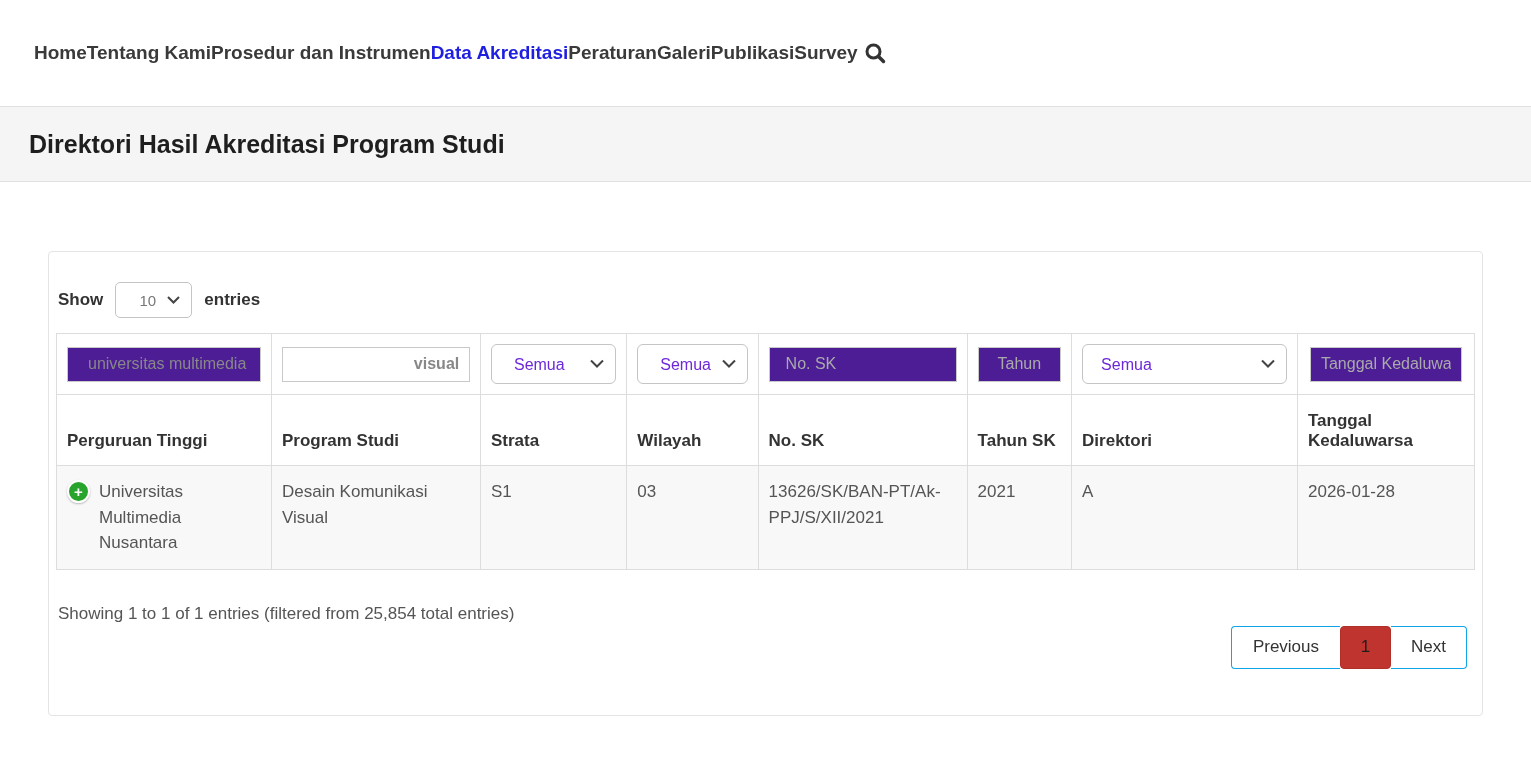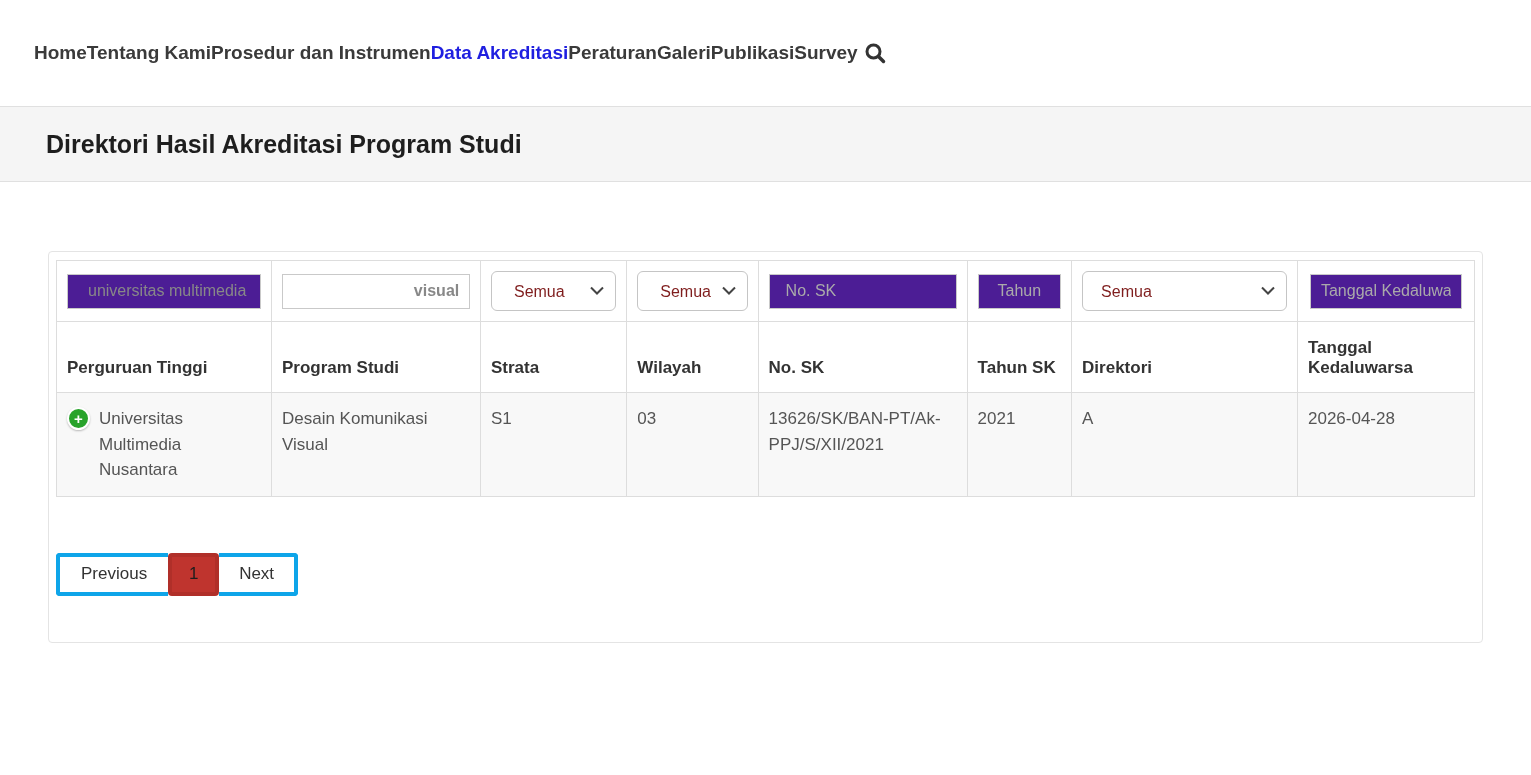--- a/index.html
+++ b/index.html
@@ -15,21 +15,21 @@
   .logo { flex:none; }
   .nav { display:flex; align-items:center; font-size:19px; font-weight:bold;
          color:#3a3a3a; padding-right:8px; }
   .nav-item { cursor:pointer; white-space:nowrap; }
   .nav-item.active { color:#1f1fe0; }
   .search-btn { margin-left:6px; display:flex; align-items:center; cursor:pointer; }
 
   
   .titlebar { height:76px; background:#f5f5f5; border-top:1px solid #e0e0e0;
               border-bottom:1px solid #e0e0e0; display:flex; align-items:center;
-              padding-left:46px; }
+              padding-left:29px; }
   .titlebar h1 { margin:0; font-size:25px; font-weight:bold; color:#1e1e1e; }
 
   
   .main { padding:69px 48px 0; }
   .card { border:1px solid #e4e4e4; border-radius:4px; background:#fff;
           padding:8px 7px 46px 7px; }
 
   
   .controls { display:flex; align-items:center; gap:12px; margin:22px 0 15px 2px;
               font-size:17px; font-weight:bold; color:#333; }
@@ -57,37 +57,37 @@
   .f-input.sk { padding-left:16px; }
   .f-input.center { text-align:center; }
   .fake-input { width:100%; height:35px; border:1px solid #c9c9c9; background:#fff;
                 font-size:16px; color:#888; display:flex; align-items:center;
                 justify-content:center; white-space:nowrap; overflow:hidden; cursor:text; }
   .fake-input span { display:inline-block; }
   .fake-input .sp { width:5px; }
   .misspell { text-decoration-style:wavy;
               text-decoration-color:#e2402f; text-decoration-thickness:1px;
               text-underline-offset:4px;margin-top:48px; }
-  .f-select { width:100%; height:40px; font-size:16px; padding:0 30px 0 22px; color:#7f1d1d; }
+  .f-select { width:100%; height:40px; font-size:16px; padding:0 30px 0 22px; color:#6d28d9; }
   .f-select.wide { padding-left:18px; }
 
   .cell-pt { display:flex; gap:9px; align-items:flex-start; }
   .expand-btn { flex:none; width:23px; height:23px; border-radius:50%; background:#28a32b;
                 border:2px solid #fff; box-shadow:0 1px 2px rgba(0,0,0,.25); color:#fff;
                 display:flex; align-items:center; justify-content:center;
                 font-size:15px; font-weight:bold; line-height:1; cursor:pointer; margin-top:1px; }
   .cell-pt .txt { flex:1; }
 
   
   .table-footer { display:flex; justify-content:space-between; align-items:flex-start;
                   margin-top:34px; }
   .summary { font-size:17px; color:#555; padding-left:2px; }
   .pagination { display:flex; margin-top:22px; margin-right:8px; }
   .page-btn { height:43px; display:flex; align-items:center; justify-content:center;
-              background:#fff; border:4px solid #0ea5e9; color:#333; font-size:17px;
+              background:#fff; border:1px solid #0ea5e9; color:#333; font-size:17px;
               cursor:pointer; font-family:inherit; }
   .page-btn.prev { padding:0 21px; border-radius:4px 0 0 4px; border-right:none; }
   .page-btn.current { width:51px; background:#bf342e; border-color:#b02f29; color:#1d1d1d;
                       border-radius:4px; }
   .page-btn.next { padding:0 20px; border-radius:0 4px 4px 0; border-left:none; }
 </style>
 </head>
 <body>
 
 <div class="header">
@@ -109,20 +109,34 @@
   </div>
 </div>
 
 <div class="titlebar">
   <h1>Direktori Hasil Akreditasi Program Studi</h1>
 </div>
 
 <div class="main">
   <div class="card">
 
+    <div class="controls">
+      <span>Show</span>
+      <span class="select-wrap">
+        <select class="len-select">
+          <option>10</option>
+        </select>
+        <span class="chev">
+          <svg width="13" height="8" viewBox="0 0 13 8">
+              <polyline points="1,1 6.5,6.5 12,1" fill="none" stroke="#444" stroke-width="2"></polyline>
+            </svg>
+        </span>
+      </span>
+      <span>entries</span>
+    </div>
 
     <table>
       <colgroup>
         <col style="width:15.16%">
           <col style="width:14.74%">
           <col style="width:10.32%">
         <col style="width:9.26%">
           <col style="width:14.74%">
           <col style="width:7.37%">
         <col style="width:15.93%">
@@ -206,26 +220,27 @@
               <span class="expand-btn">+</span>
               <span class="txt">Universitas Multimedia Nusantara</span>
             </div>
           </td>
           <td>Desain Komunikasi Visual</td>
           <td>S1</td>
           <td>03</td>
           <td>13626/SK/BAN-PT/Ak-PPJ/S/XII/2021</td>
           <td>2021</td>
           <td>A</td>
-          <td>2026-04-28</td>
+          <td>2026-01-28</td>
         </tr>
       </tbody>
     </table>
 
     <div class="table-footer">
+      <div class="summary">Showing 1 to 1 of 1 entries (filtered from 25,854 total entries)</div>
       <div class="pagination">
         <button class="page-btn prev">Previous</button>
         <button class="page-btn current">1</button>
         <button class="page-btn next">Next</button>
       </div>
     </div>
 
   </div>
 </div>
 

